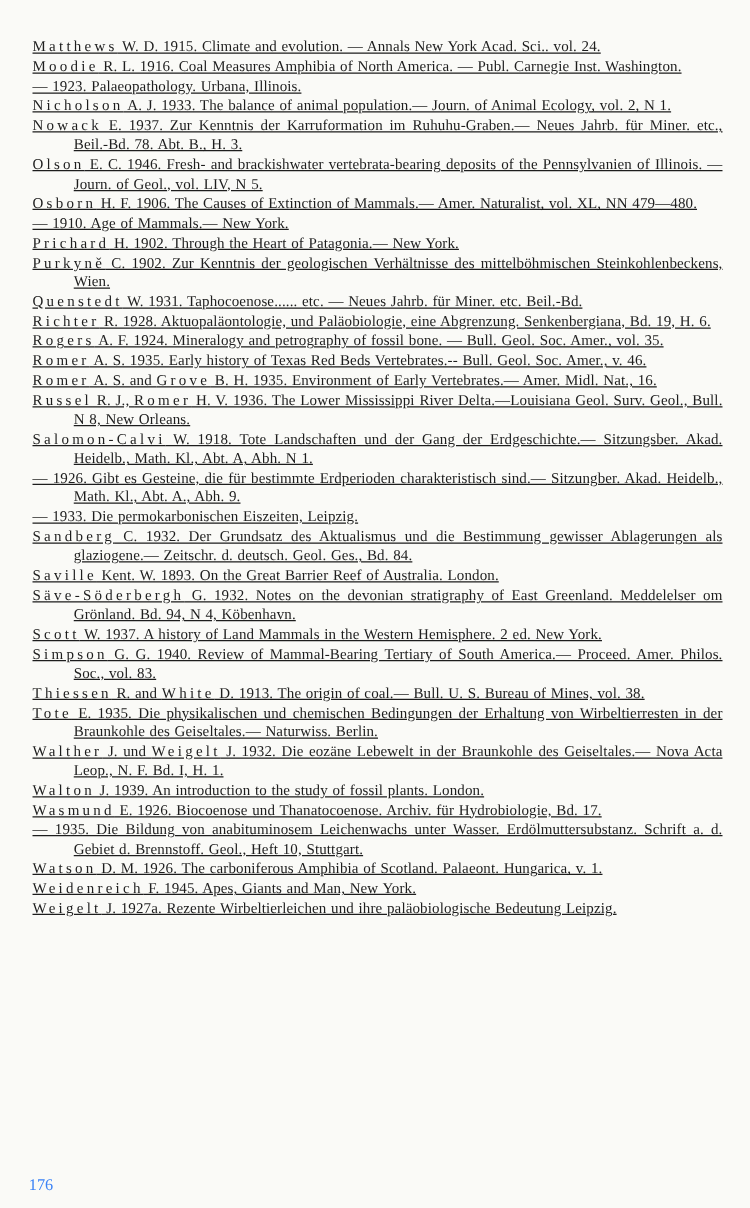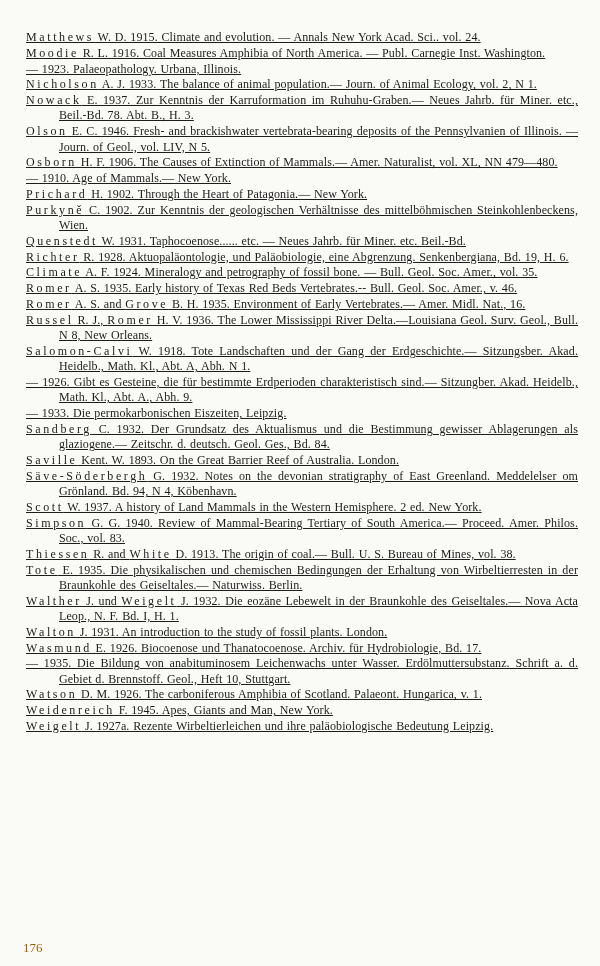--- a/index.html
+++ b/index.html
@@ -29,56 +29,56 @@
     letter-spacing: 2.6px;
   }
   .plain {
     letter-spacing: 0.1px;
   }
   .page-number {
     position: absolute;
     left: 23px;
     bottom: 10px;
     font-size: 13px;
-    color: #a16207;
+    color: #3b82f6;
   }
 </style>
 </head>
 <body>
 
 <div class="page">
   <div id="bib-list">
       <p class="entry"><span class="author">Matthews</span><span class="plain"> W. D. 1915. Climate and evolution. — Annals New York Acad. Sci.. vol. 24.</span></p>
       <p class="entry"><span class="author">Moodie</span><span class="plain"> R. L. 1916. Coal Measures Amphibia of North America. — Publ. Carnegie Inst. Washington.</span></p>
       <p class="entry"><span class="plain">— 1923. Palaeopathology. Urbana, Illinois.</span></p>
       <p class="entry"><span class="author">Nicholson</span><span class="plain"> A. J. 1933. The balance of animal population.— Journ. of Animal Ecology, vol. 2, N 1.</span></p>
       <p class="entry"><span class="author">Nowack</span><span class="plain"> E. 1937. Zur Kenntnis der Karruformation im Ruhuhu-Graben.— Neues Jahrb. für Miner. etc., Beil.-Bd. 78. Abt. B., H. 3.</span></p>
       <p class="entry"><span class="author">Olson</span><span class="plain"> E. C. 1946. Fresh- and brackishwater vertebrata-bearing deposits of the Pennsylvanien of Illinois. — Journ. of Geol., vol. LIV, N 5.</span></p>
       <p class="entry"><span class="author">Osborn</span><span class="plain"> H. F. 1906. The Causes of Extinction of Mammals.— Amer. Naturalist, vol. XL, NN 479—480.</span></p>
       <p class="entry"><span class="plain">— 1910. Age of Mammals.— New York.</span></p>
       <p class="entry"><span class="author">Prichard</span><span class="plain"> H. 1902. Through the Heart of Patagonia.— New York.</span></p>
       <p class="entry"><span class="author">Purkyně</span><span class="plain"> C. 1902. Zur Kenntnis der geologischen Verhältnisse des mittelböhmischen Steinkohlenbeckens, Wien.</span></p>
       <p class="entry"><span class="author">Quenstedt</span><span class="plain"> W. 1931. Taphocoenose...... etc. — Neues Jahrb. für Miner. etc. Beil.-Bd.</span></p>
       <p class="entry"><span class="author">Richter</span><span class="plain"> R. 1928. Aktuopaläontologie, und Paläobiologie, eine Abgrenzung. Senkenbergiana, Bd. 19, H. 6.</span></p>
-      <p class="entry"><span class="author">Climate</span><span class="plain"> A. F. 1924. Mineralogy and petrography of fossil bone. — Bull. Geol. Soc. Amer., vol. 35.</span></p>
+      <p class="entry"><span class="author">Rogers</span><span class="plain"> A. F. 1924. Mineralogy and petrography of fossil bone. — Bull. Geol. Soc. Amer., vol. 35.</span></p>
       <p class="entry"><span class="author">Romer</span><span class="plain"> A. S. 1935. Early history of Texas Red Beds Vertebrates.-- Bull. Geol. Soc. Amer., v. 46.</span></p>
       <p class="entry"><span class="author">Romer</span><span class="plain"> A. S. and </span><span class="author">Grove</span><span class="plain"> B. H. 1935. Environment of Early Vertebrates.— Amer. Midl. Nat., 16.</span></p>
       <p class="entry"><span class="author">Russel</span><span class="plain"> R. J., </span><span class="author">Romer</span><span class="plain"> H. V. 1936. The Lower Mississippi River Delta.—Louisiana Geol. Surv. Geol., Bull. N 8, New Orleans.</span></p>
       <p class="entry"><span class="author">Salomon-Calvi</span><span class="plain"> W. 1918. Tote Landschaften und der Gang der Erdgeschichte.— Sitzungsber. Akad. Heidelb., Math. Kl., Abt. A, Abh. N 1.</span></p>
       <p class="entry"><span class="plain">— 1926. Gibt es Gesteine, die für bestimmte Erdperioden charakteristisch sind.— Sitzungber. Akad. Heidelb., Math. Kl., Abt. A., Abh. 9.</span></p>
       <p class="entry"><span class="plain">— 1933. Die permokarbonischen Eiszeiten, Leipzig.</span></p>
       <p class="entry"><span class="author">Sandberg</span><span class="plain"> C. 1932. Der Grundsatz des Aktualismus und die Bestimmung gewisser Ablagerungen als glaziogene.— Zeitschr. d. deutsch. Geol. Ges., Bd. 84.</span></p>
       <p class="entry"><span class="author">Saville</span><span class="plain"> Kent. W. 1893. On the Great Barrier Reef of Australia. London.</span></p>
       <p class="entry"><span class="author">Säve-Söderbergh</span><span class="plain"> G. 1932. Notes on the devonian stratigraphy of East Greenland. Meddelelser om Grönland. Bd. 94, N 4, Köbenhavn.</span></p>
       <p class="entry"><span class="author">Scott</span><span class="plain"> W. 1937. A history of Land Mammals in the Western Hemisphere. 2 ed. New York.</span></p>
       <p class="entry"><span class="author">Simpson</span><span class="plain"> G. G. 1940. Review of Mammal-Bearing Tertiary of South America.— Proceed. Amer. Philos. Soc., vol. 83.</span></p>
       <p class="entry"><span class="author">Thiessen</span><span class="plain"> R. and </span><span class="author">White</span><span class="plain"> D. 1913. The origin of coal.— Bull. U. S. Bureau of Mines, vol. 38.</span></p>
       <p class="entry"><span class="author">Tote</span><span class="plain"> E. 1935. Die physikalischen und chemischen Bedingungen der Erhaltung von Wirbeltierresten in der Braunkohle des Geiseltales.— Naturwiss. Berlin.</span></p>
       <p class="entry"><span class="author">Walther</span><span class="plain"> J. und </span><span class="author">Weigelt</span><span class="plain"> J. 1932. Die eozäne Lebewelt in der Braunkohle des Geiseltales.— Nova Acta Leop., N. F. Bd. I, H. 1.</span></p>
-      <p class="entry"><span class="author">Walton</span><span class="plain"> J. 1931. An introduction to the study of fossil plants. London.</span></p>
+      <p class="entry"><span class="author">Walton</span><span class="plain"> J. 1939. An introduction to the study of fossil plants. London.</span></p>
       <p class="entry"><span class="author">Wasmund</span><span class="plain"> E. 1926. Biocoenose und Thanatocoenose. Archiv. für Hydrobiologie, Bd. 17.</span></p>
       <p class="entry"><span class="plain">— 1935. Die Bildung von anabituminosem Leichenwachs unter Wasser. Erdölmuttersubstanz. Schrift a. d. Gebiet d. Brennstoff. Geol., Heft 10, Stuttgart.</span></p>
       <p class="entry"><span class="author">Watson</span><span class="plain"> D. M. 1926. The carboniferous Amphibia of Scotland. Palaeont. Hungarica, v. 1.</span></p>
       <p class="entry"><span class="author">Weidenreich</span><span class="plain"> F. 1945. Apes, Giants and Man, New York.</span></p>
       <p class="entry"><span class="author">Weigelt</span><span class="plain"> J. 1927a. Rezente Wirbeltierleichen und ihre paläobiologische Bedeutung Leipzig.</span></p>
     </div>
 </div>
 
 <div class="page-number">176</div>
 

